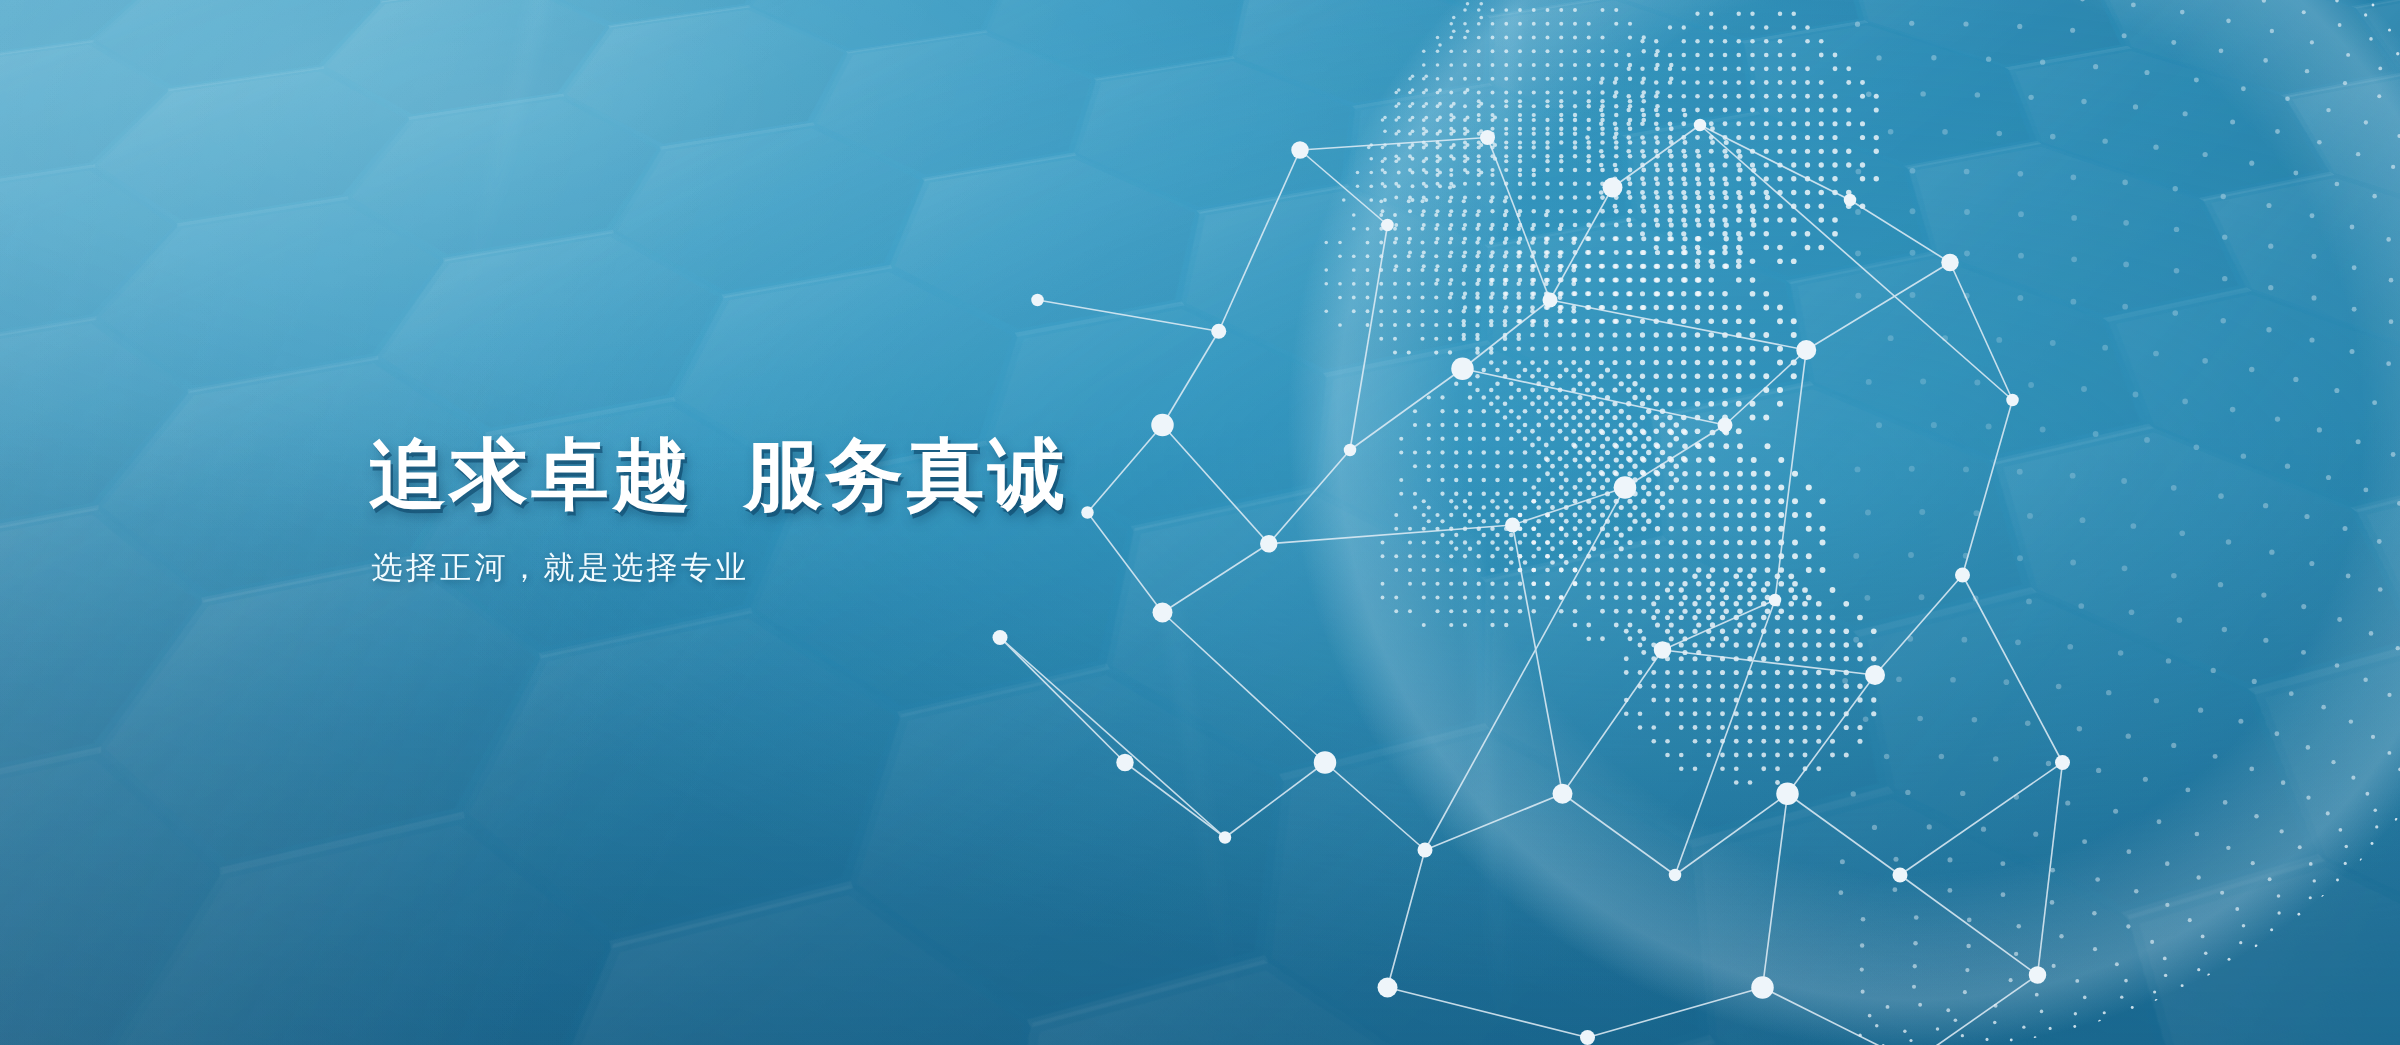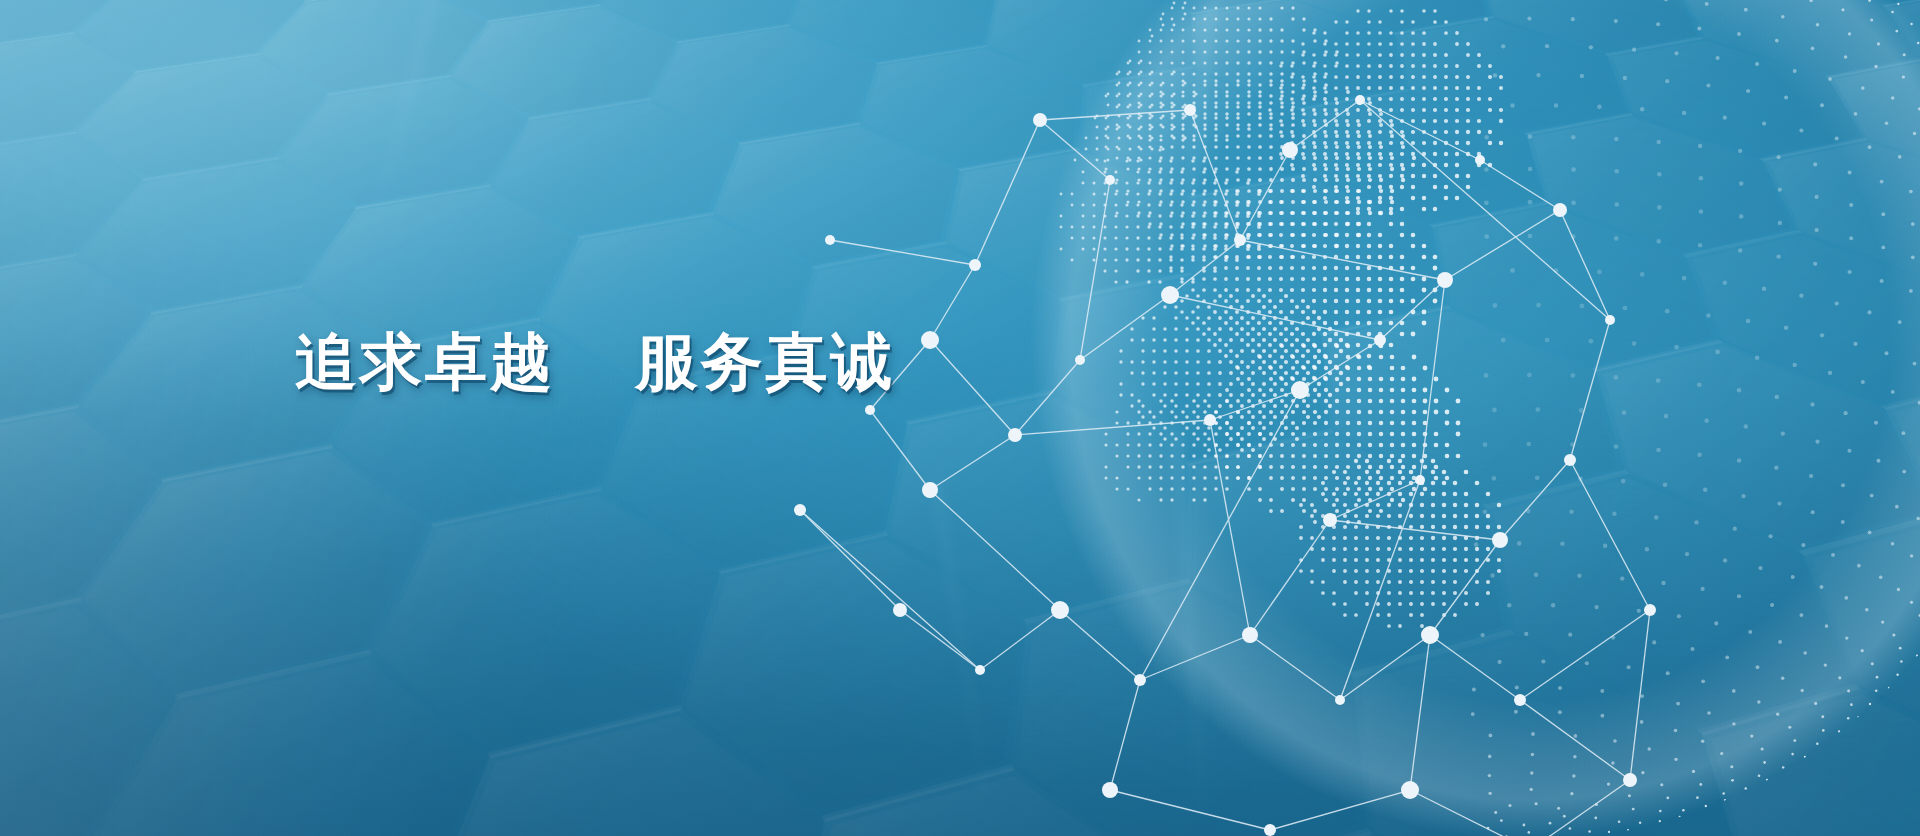--- a/index.html
+++ b/index.html
@@ -89,23 +89,22 @@
     width: 1060px;
     height: 1060px;
     pointer-events: none;
   }
   .globe-wrap svg { display: block; width: 100%; height: 100%; overflow: visible; }
 
   
   .copy {
     position: absolute;
     left: 295px;
-    top: 334px;
+    top: 348px;
     width: 760px;
-    font-family: Liberation Mono, monospace;
   }
   .headline {
     margin: 0;
     font-size: 62px;
     line-height: 1.08;
     font-weight: 700;
     letter-spacing: 3px;
     color: #ffffff;
     white-space: pre;
     text-shadow:
@@ -3122,15 +3121,16 @@
           <circle cx="630" cy="970" r="7"></circle>
           <circle cx="650" cy="800" r="6"></circle>
           <circle cx="480" cy="350" r="5"></circle>
           <circle cx="190" cy="300" r="6"></circle>
         </g>
     </svg>
   </div>
 
   <div class="copy">
     <h1 class="headline">追求卓越  服务真诚</h1>
+    <p class="subline">选择正河，就是选择专业</p>
   </div>
 
 </div>
 
 </body></html>

